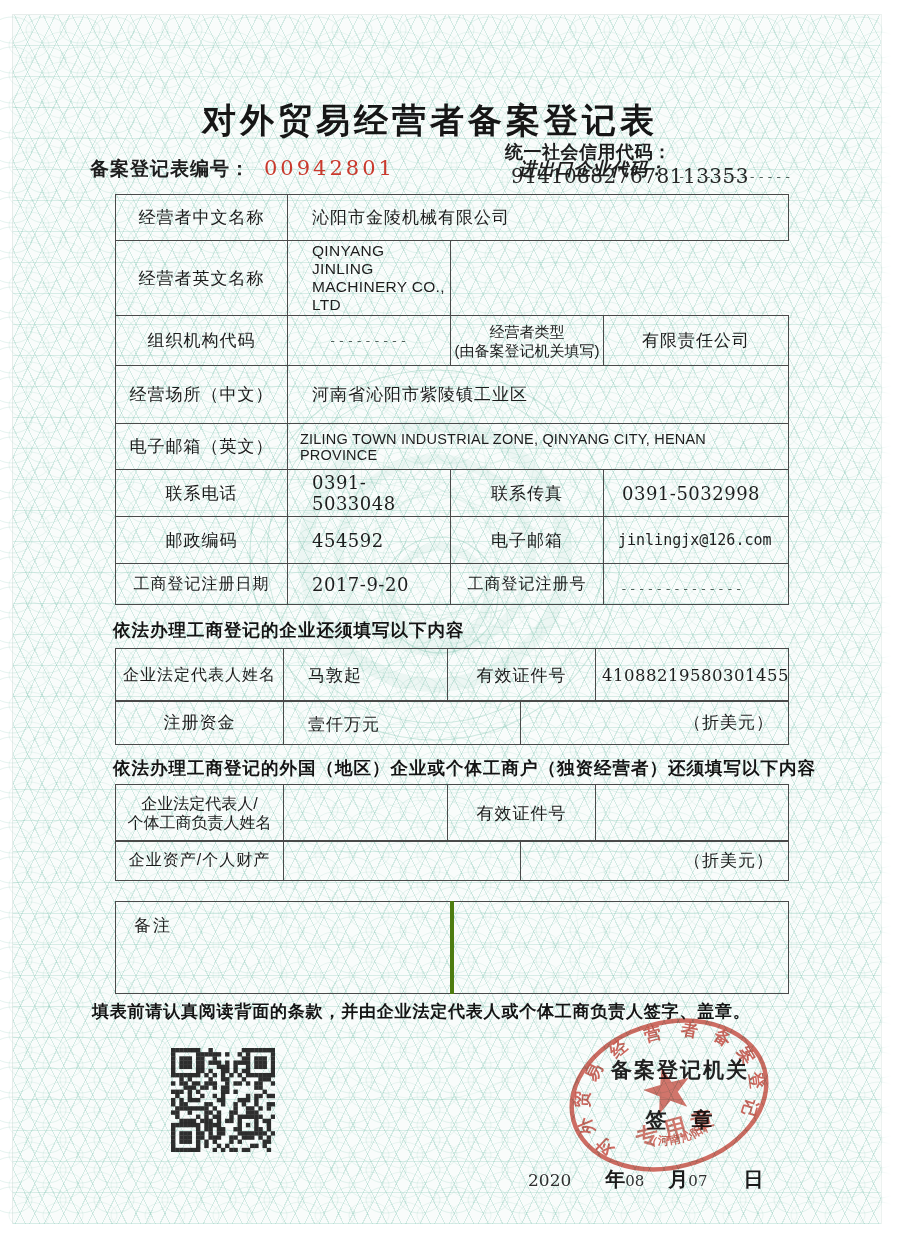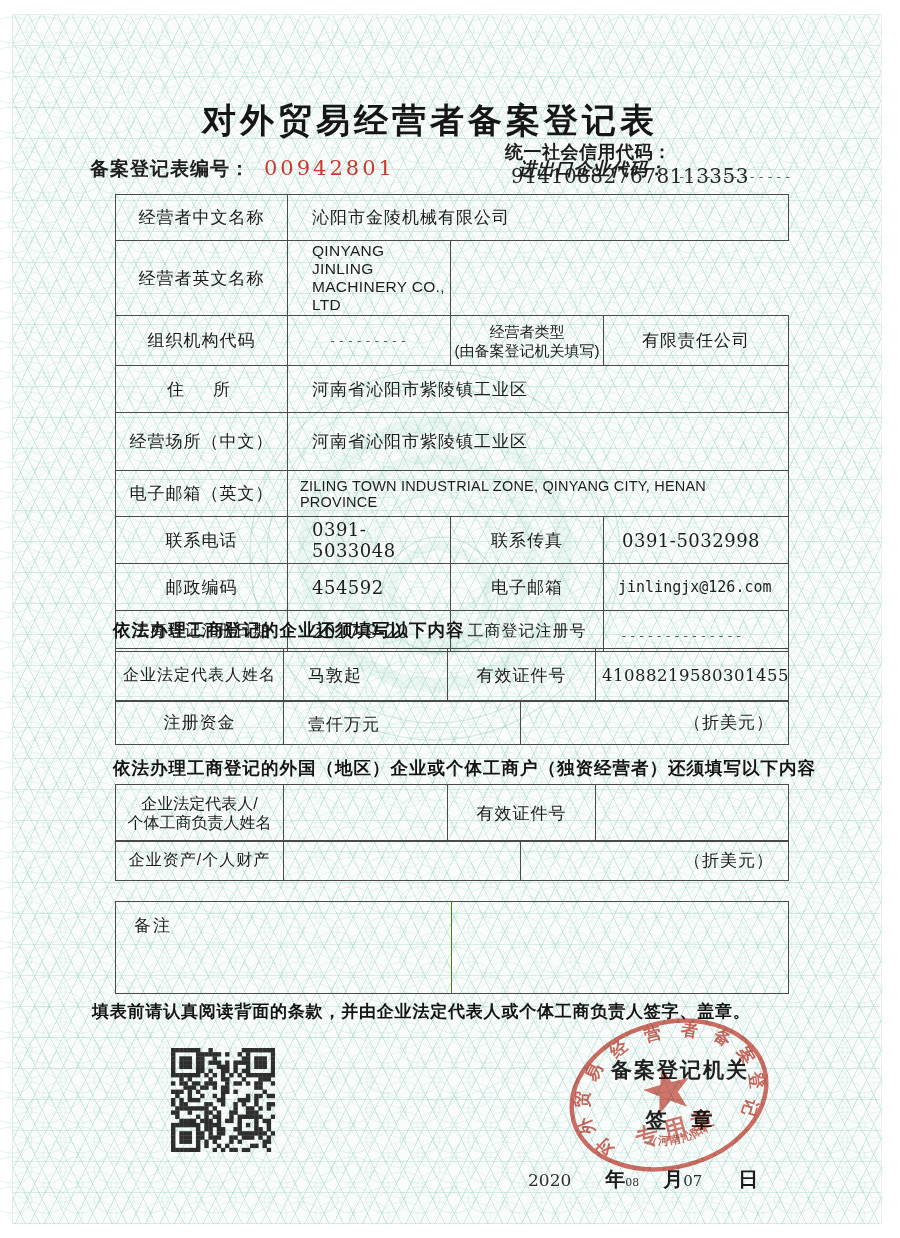--- a/index.html
+++ b/index.html
@@ -2195,24 +2195,20 @@
     </tr>
     <tr style="height:50px">
       <td class="lbl">组织机构代码</td>
       <td class="ctr dashes" style="text-align:center">---------</td>
       <td class="lbl2">
         <div>经营者类型</div>
         <div>(由备案登记机关填写)</div>
       </td>
       <td class="lbl">有限责任公司</td>
     </tr>
-    <tr style="height:47px">
-      <td class="lbl" style="letter-spacing:6px">住　所</td>
-      <td class="val" colspan="3">河南省沁阳市紫陵镇工业区</td>
-    </tr>
     <tr style="height:58px">
       <td class="lbl">经营场所（中文）</td>
       <td class="val" colspan="3">河南省沁阳市紫陵镇工业区</td>
     </tr>
     <tr style="height:46px">
       <td class="lbl">电子邮箱（英文）</td>
       <td class="eng" colspan="3">ZILING TOWN INDUSTRIAL ZONE, QINYANG CITY, HENAN PROVINCE</td>
     </tr>
     <tr style="height:47px">
       <td class="lbl">联系电话</td>
@@ -2304,21 +2300,21 @@
   </tbody>
     </table>
 
   <table id="tr1" style="left:115px;top:901px;width:673px">
     <colgroup>
         <col style="width:336px">
         <col style="width:337px">
       </colgroup>
     <tbody>
         <tr style="height:92px">
-      <td class="topleft" style="border-right:1px solid #4d7c0f">备注</td>
+      <td class="topleft" style="border-right:4px solid #4d7c0f">备注</td>
       <td></td>
     </tr>
   </tbody>
     </table>
 
   <div class="note">填表前请认真阅读背面的条款，并由企业法定代表人或个体工商负责人签字、盖章。</div>
 
   <svg id="qr-svg" width="104" height="104" viewBox="0 0 104 104">
       <rect x="0" y="0" width="4.41" height="4.41" fill="#1e1e1e" fill-opacity="0.93"></rect>
       <rect x="4.16" y="0" width="4.41" height="4.41" fill="#1e1e1e" fill-opacity="0.93"></rect>
@@ -2667,21 +2663,21 @@
       <text fill="#c7463a" font-size="11.5" font-weight="bold" text-anchor="middle" fill-opacity="0.85" transform="translate(91.5019649955538,134.9086553790713) rotate(16.80000000000001)">河</text>
       <text fill="#c7463a" font-size="11.5" font-weight="bold" text-anchor="middle" fill-opacity="0.85" transform="translate(103.75469441541443,136.76614259910974) rotate(5.599999999999994)">南</text>
       <text fill="#c7463a" font-size="11.5" font-weight="bold" text-anchor="middle" fill-opacity="0.85" transform="translate(116.24530558458555,136.76614259910974) rotate(-5.599999999999994)">沁</text>
       <text fill="#c7463a" font-size="11.5" font-weight="bold" text-anchor="middle" fill-opacity="0.85" transform="translate(128.49803500444622,134.9086553790713) rotate(-16.80000000000001)">阳</text>
       <text fill="#c7463a" font-size="11.5" font-weight="bold" text-anchor="middle" fill-opacity="0.85" transform="translate(140.04618001829704,131.2644320500874) rotate(-28)">）</text>
     </svg>
 
   <div class="date-line">
     <span class="d-num">2020</span>
     <span class="d-unit g1">年</span>
-    <span class="d-num" style="font-size:11px">08</span>
+    <span class="d-num" style="font-size:15px">08</span>
     <span class="d-unit g2">月</span>
     <span class="d-num" style="font-size:15px">07</span>
     <span class="d-unit g3">日</span>
   </div>
 
   <div class="edge-r"></div>
   <div class="edge-b"></div>
 </div>
 
 </body></html>

